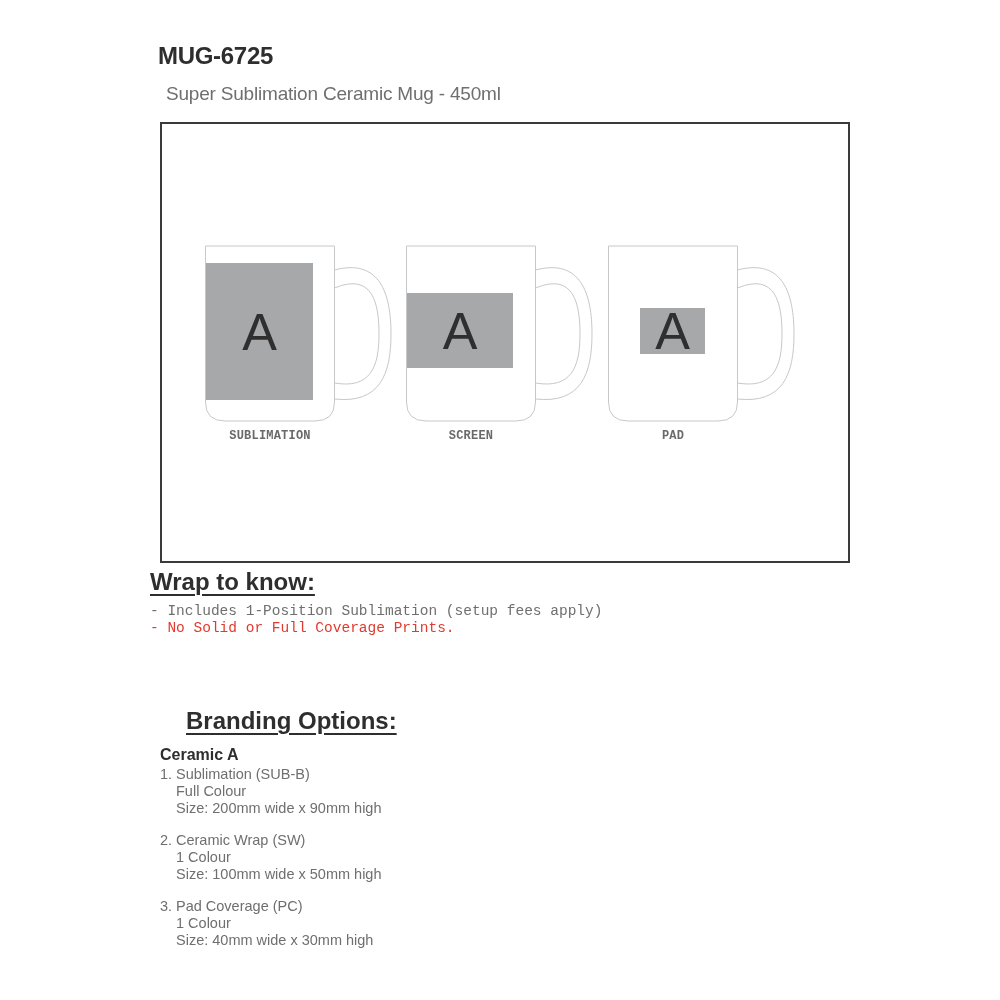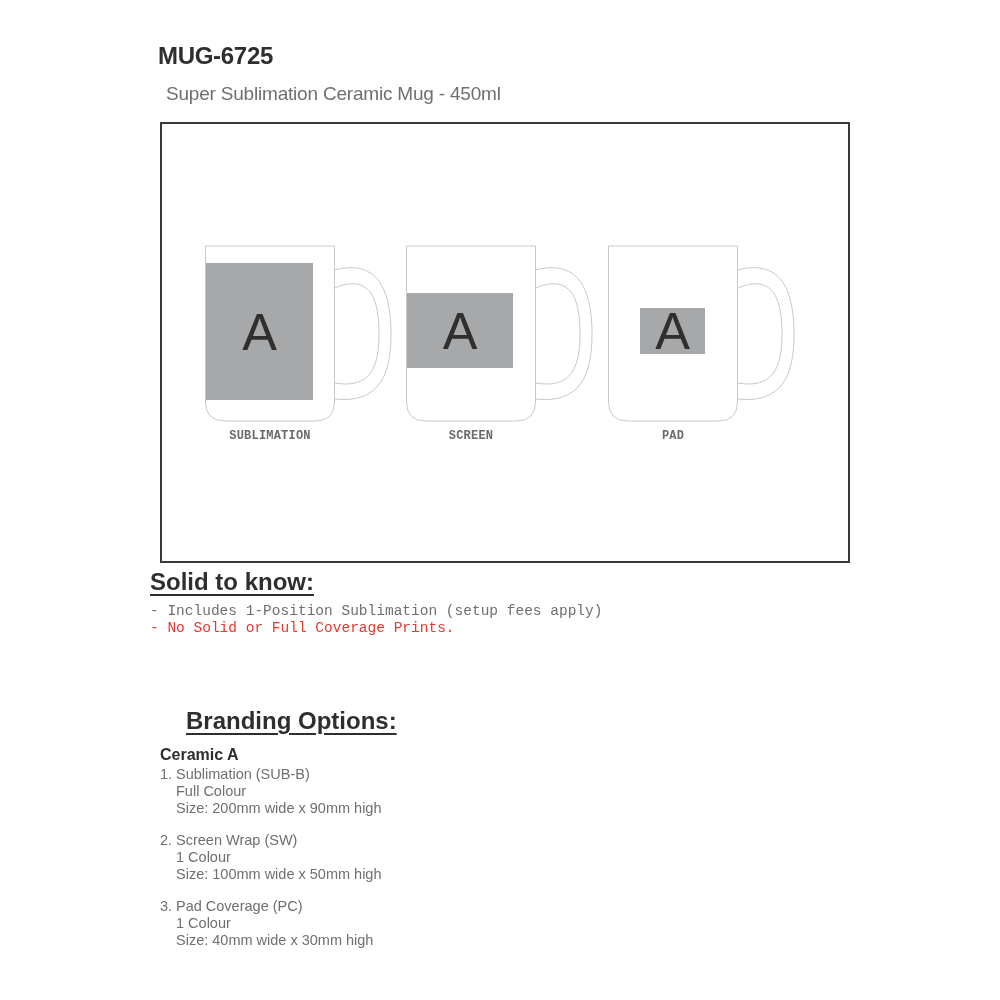--- a/index.html
+++ b/index.html
@@ -151,35 +151,35 @@
       <path d="M0.5 2 H129.5 V158 Q129.5 177 110 177 H20 Q0.5 177 0.5 158 Z" fill="#fff" stroke="#c8c8c9" stroke-width="1"></path>
       <path d="M129.5 26 C175 14 186 50 186 90 C186 130 175 160 129.5 155" fill="none" stroke="#c8c8c9" stroke-width="1"></path>
       <path d="M129.5 44 C168 28 174 60 174 90 C174 124 165 145 129.5 139" fill="none" stroke="#c8c8c9" stroke-width="1"></path>
     </svg>
     <div class="mug-print" style="left:32px; top:64px; width:65px; height:46px;">A</div>
   </div>
   <div class="mug-label" style="left:446px;">PAD</div>
 
 </div>
 
-<div class="section-heading" style="top:570px;">Solid to know:</div>
+<div class="section-heading" style="top:570px;">Wrap to know:</div>
 <div class="note note-grey" style="top:604px;">- Includes 1-Position Sublimation (setup fees apply)</div>
 <div class="note note-red" style="top:621px;">- No Solid or Full Coverage Prints.</div>
 
 <div class="section-heading" style="top:709px;margin-left:36px;">Branding Options:</div>
 <div class="position-title">Ceramic A</div>
 
 <div class="option" style="top:766px;">
   <div><span class="num">1.</span><span>Sublimation (SUB-B)</span></div>
   <div class="sub">Full Colour</div>
   <div class="sub">Size: 200mm wide x 90mm high</div>
 </div>
 
 <div class="option" style="top:832px;">
-  <div><span class="num">2.</span><span>Screen Wrap (SW)</span></div>
+  <div><span class="num">2.</span><span>Ceramic Wrap (SW)</span></div>
   <div class="sub">1 Colour</div>
   <div class="sub">Size: 100mm wide x 50mm high</div>
 </div>
 
 <div class="option" style="top:898px;">
   <div><span class="num">3.</span><span>Pad Coverage (PC)</span></div>
   <div class="sub">1 Colour</div>
   <div class="sub">Size: 40mm wide x 30mm high</div>
 </div>
 

